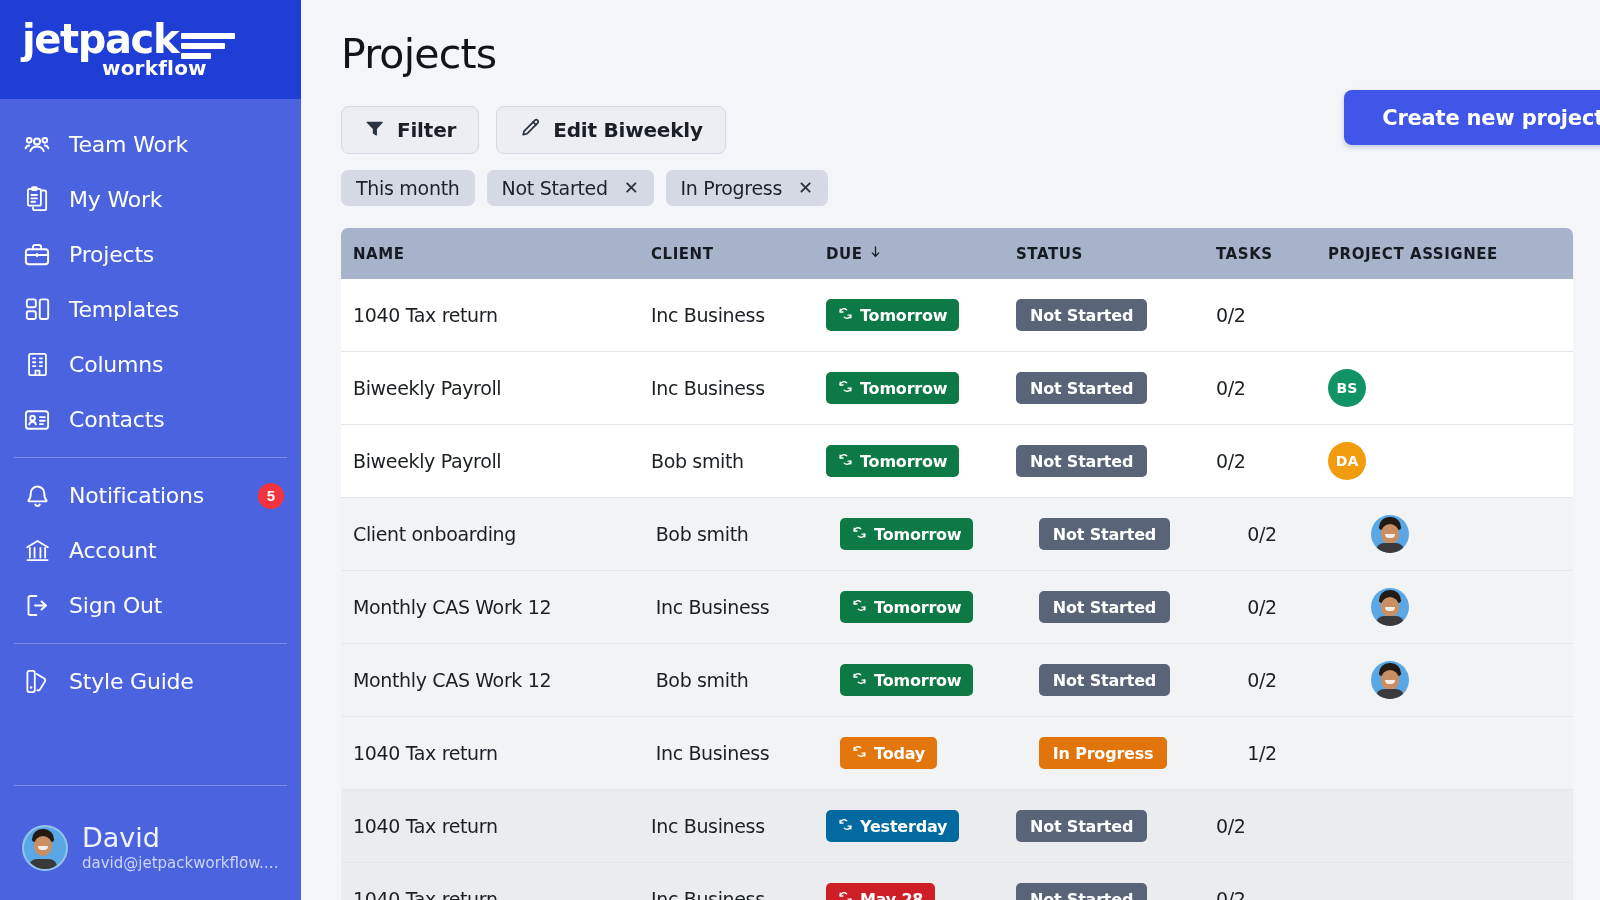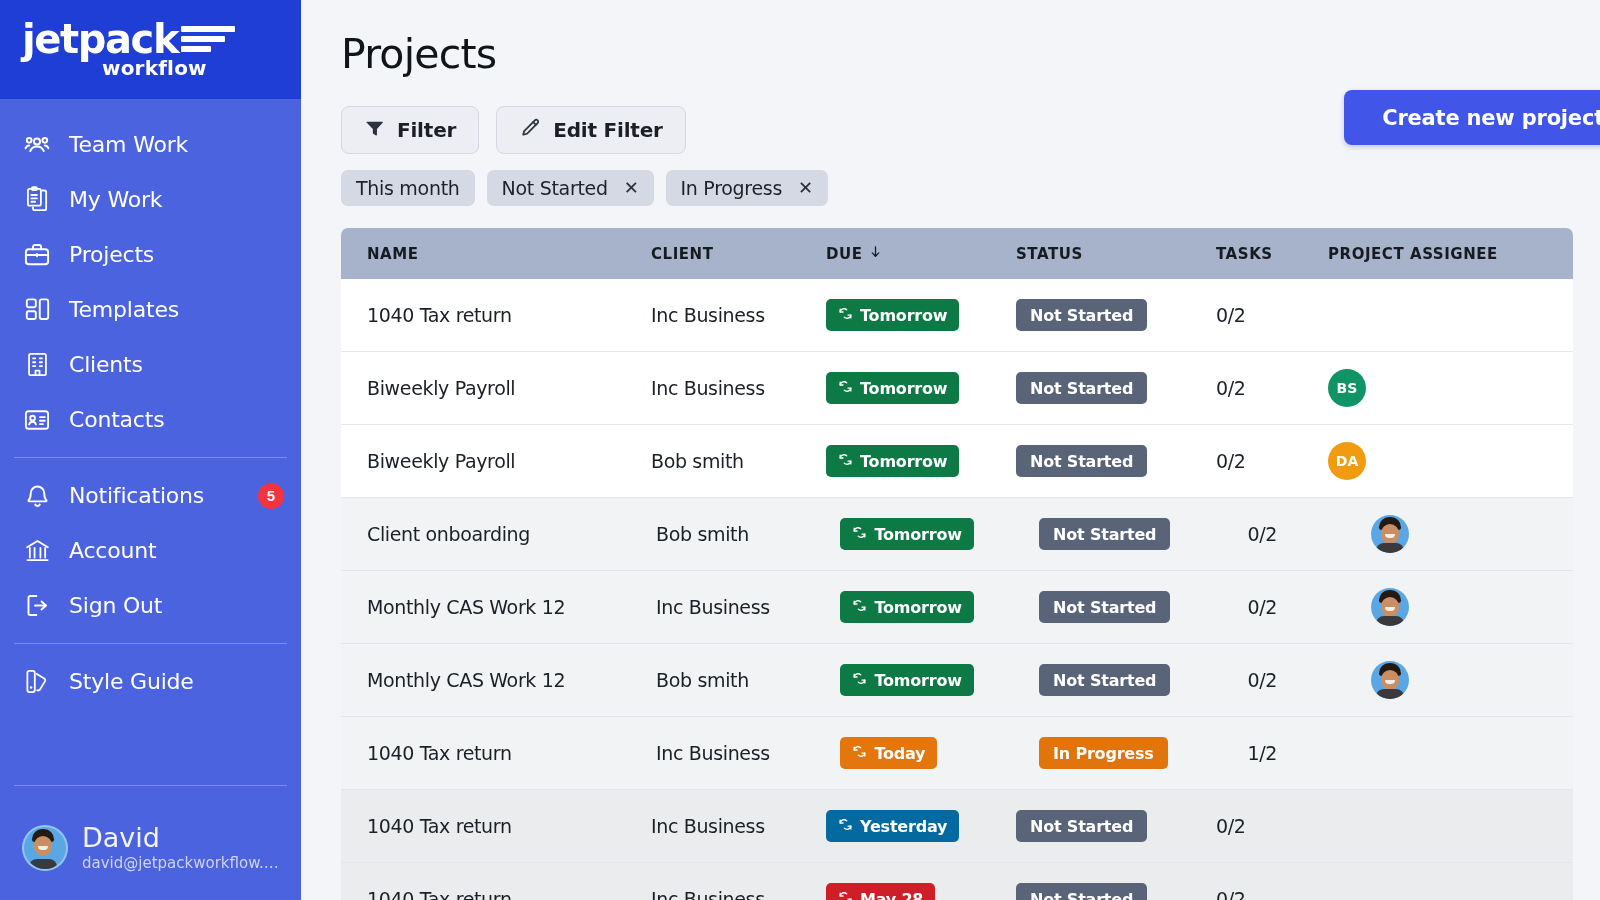--- a/index.html
+++ b/index.html
@@ -19,21 +19,21 @@
     flex: 0 0 301px;
     position: relative;
   }
   .logo-bar {
     height: 99px;
     background: #1f3ed6;
     display: flex; align-items: center;
     padding-left: 22px;
   }
   .logo-wrap { display: flex; flex-direction: column; align-items: flex-start; }
-  .logo-row { display: flex; align-items: center; }
+  .logo-row { display: flex; align-items: flex-end; }
   .logo-word {
     color: #fff; font-size: 40px; font-weight: bold;
     letter-spacing: -1.4px; line-height: 1;
     font-family: "DejaVu Sans", sans-serif;
   }
   .logo-mark { margin-left: 3px; display: flex; flex-direction: column; gap: 4px; width: 54px; }
   .logo-mark i { display: block; height: 6px; background: #fff; border-radius: 1px; }
   .logo-mark i:nth-child(1) { width: 54px; }
   .logo-mark i:nth-child(2) { width: 44px; }
   .logo-mark i:nth-child(3) { width: 30px; }
@@ -148,21 +148,21 @@
     font-family: "DejaVu Sans", sans-serif;
   }
   .row {
     display: flex; align-items: center;
     height: 73px; background: #fff;
     border-bottom: 1px solid #e3e6ec;
   }
   .row.alt { background: #f2f3f5; gap: 16px; }
   .row.alt2 { background: #ebecee; }
   .cell { display: flex; align-items: center; }
-  .c-name  { width: 310px; padding-left: 26px; }
+  .c-name  { width: 310px; padding-left: 12px; }
   .c-client{ width: 175px; }
   .c-due   { width: 190px; }
   .c-status{ width: 200px; }
   .c-tasks { width: 112px; }
   .c-assign{ width: 210px; }
   .txt { font-size: 19px; color: #1b1f26; letter-spacing: -.35px;
          font-family: "DejaVu Sans", sans-serif; }
   .pill {
     display: inline-flex; align-items: center; gap: 7px;
     height: 32px; padding: 0 12px; border-radius: 5px;
@@ -267,21 +267,21 @@
       </div>
 
       <div class="nav-item">
         <span class="ic">
           <svg width="27" height="27" viewBox="0 0 24 24" fill="none" stroke="#fff" stroke-width="1.6" stroke-linecap="round" stroke-linejoin="round">
             <rect x="4.5" y="2.5" width="15" height="19" rx="1.6"></rect>
             <path d="M8 6.5h2M14 6.5h2M8 10h2M14 10h2M8 13.5h2M14 13.5h2"></path>
             <path d="M10.2 21.5v-4h3.6v4"></path>
           </svg>
         </span>
-        <span class="lbl">Clients</span>
+        <span class="lbl">Columns</span>
       </div>
 
       <div class="nav-item">
         <span class="ic">
           <svg width="28" height="28" viewBox="0 0 24 24" fill="none" stroke="#fff" stroke-width="1.6" stroke-linecap="round" stroke-linejoin="round">
             <rect x="2.5" y="4.5" width="19" height="15" rx="2.2"></rect>
             <circle cx="8.2" cy="10.4" r="2"></circle>
             <path d="M5.3 15.8c.5-1.5 1.6-2.3 2.9-2.3s2.4.8 2.9 2.3"></path>
             <path d="M14.5 9.5h4.2M14.5 12.6h4.2M14.5 15.5h2.6"></path>
           </svg>
@@ -370,21 +370,21 @@
         <span class="lbl">Filter</span>
       </div>
 
       <div class="tb-btn">
         <span>
           <svg width="22" height="22" viewBox="0 0 24 24" fill="none" stroke="#2c3340" stroke-width="1.9" stroke-linecap="round" stroke-linejoin="round">
             <path d="M17.3 3.6a2.1 2.1 0 0 1 3 3L8.6 18.3l-4 1 1-4z"></path>
             <path d="M15.4 5.5 18.5 8.6"></path>
           </svg>
         </span>
-        <span class="lbl">Edit Filter</span>
+        <span class="lbl">Edit Biweekly</span>
       </div>
     </div>
 
     <button class="create-btn">Create new project</button>
 
     <div class="chips">
       <div class="chip">
         <span>This month</span>
       </div>
       <div class="chip">

